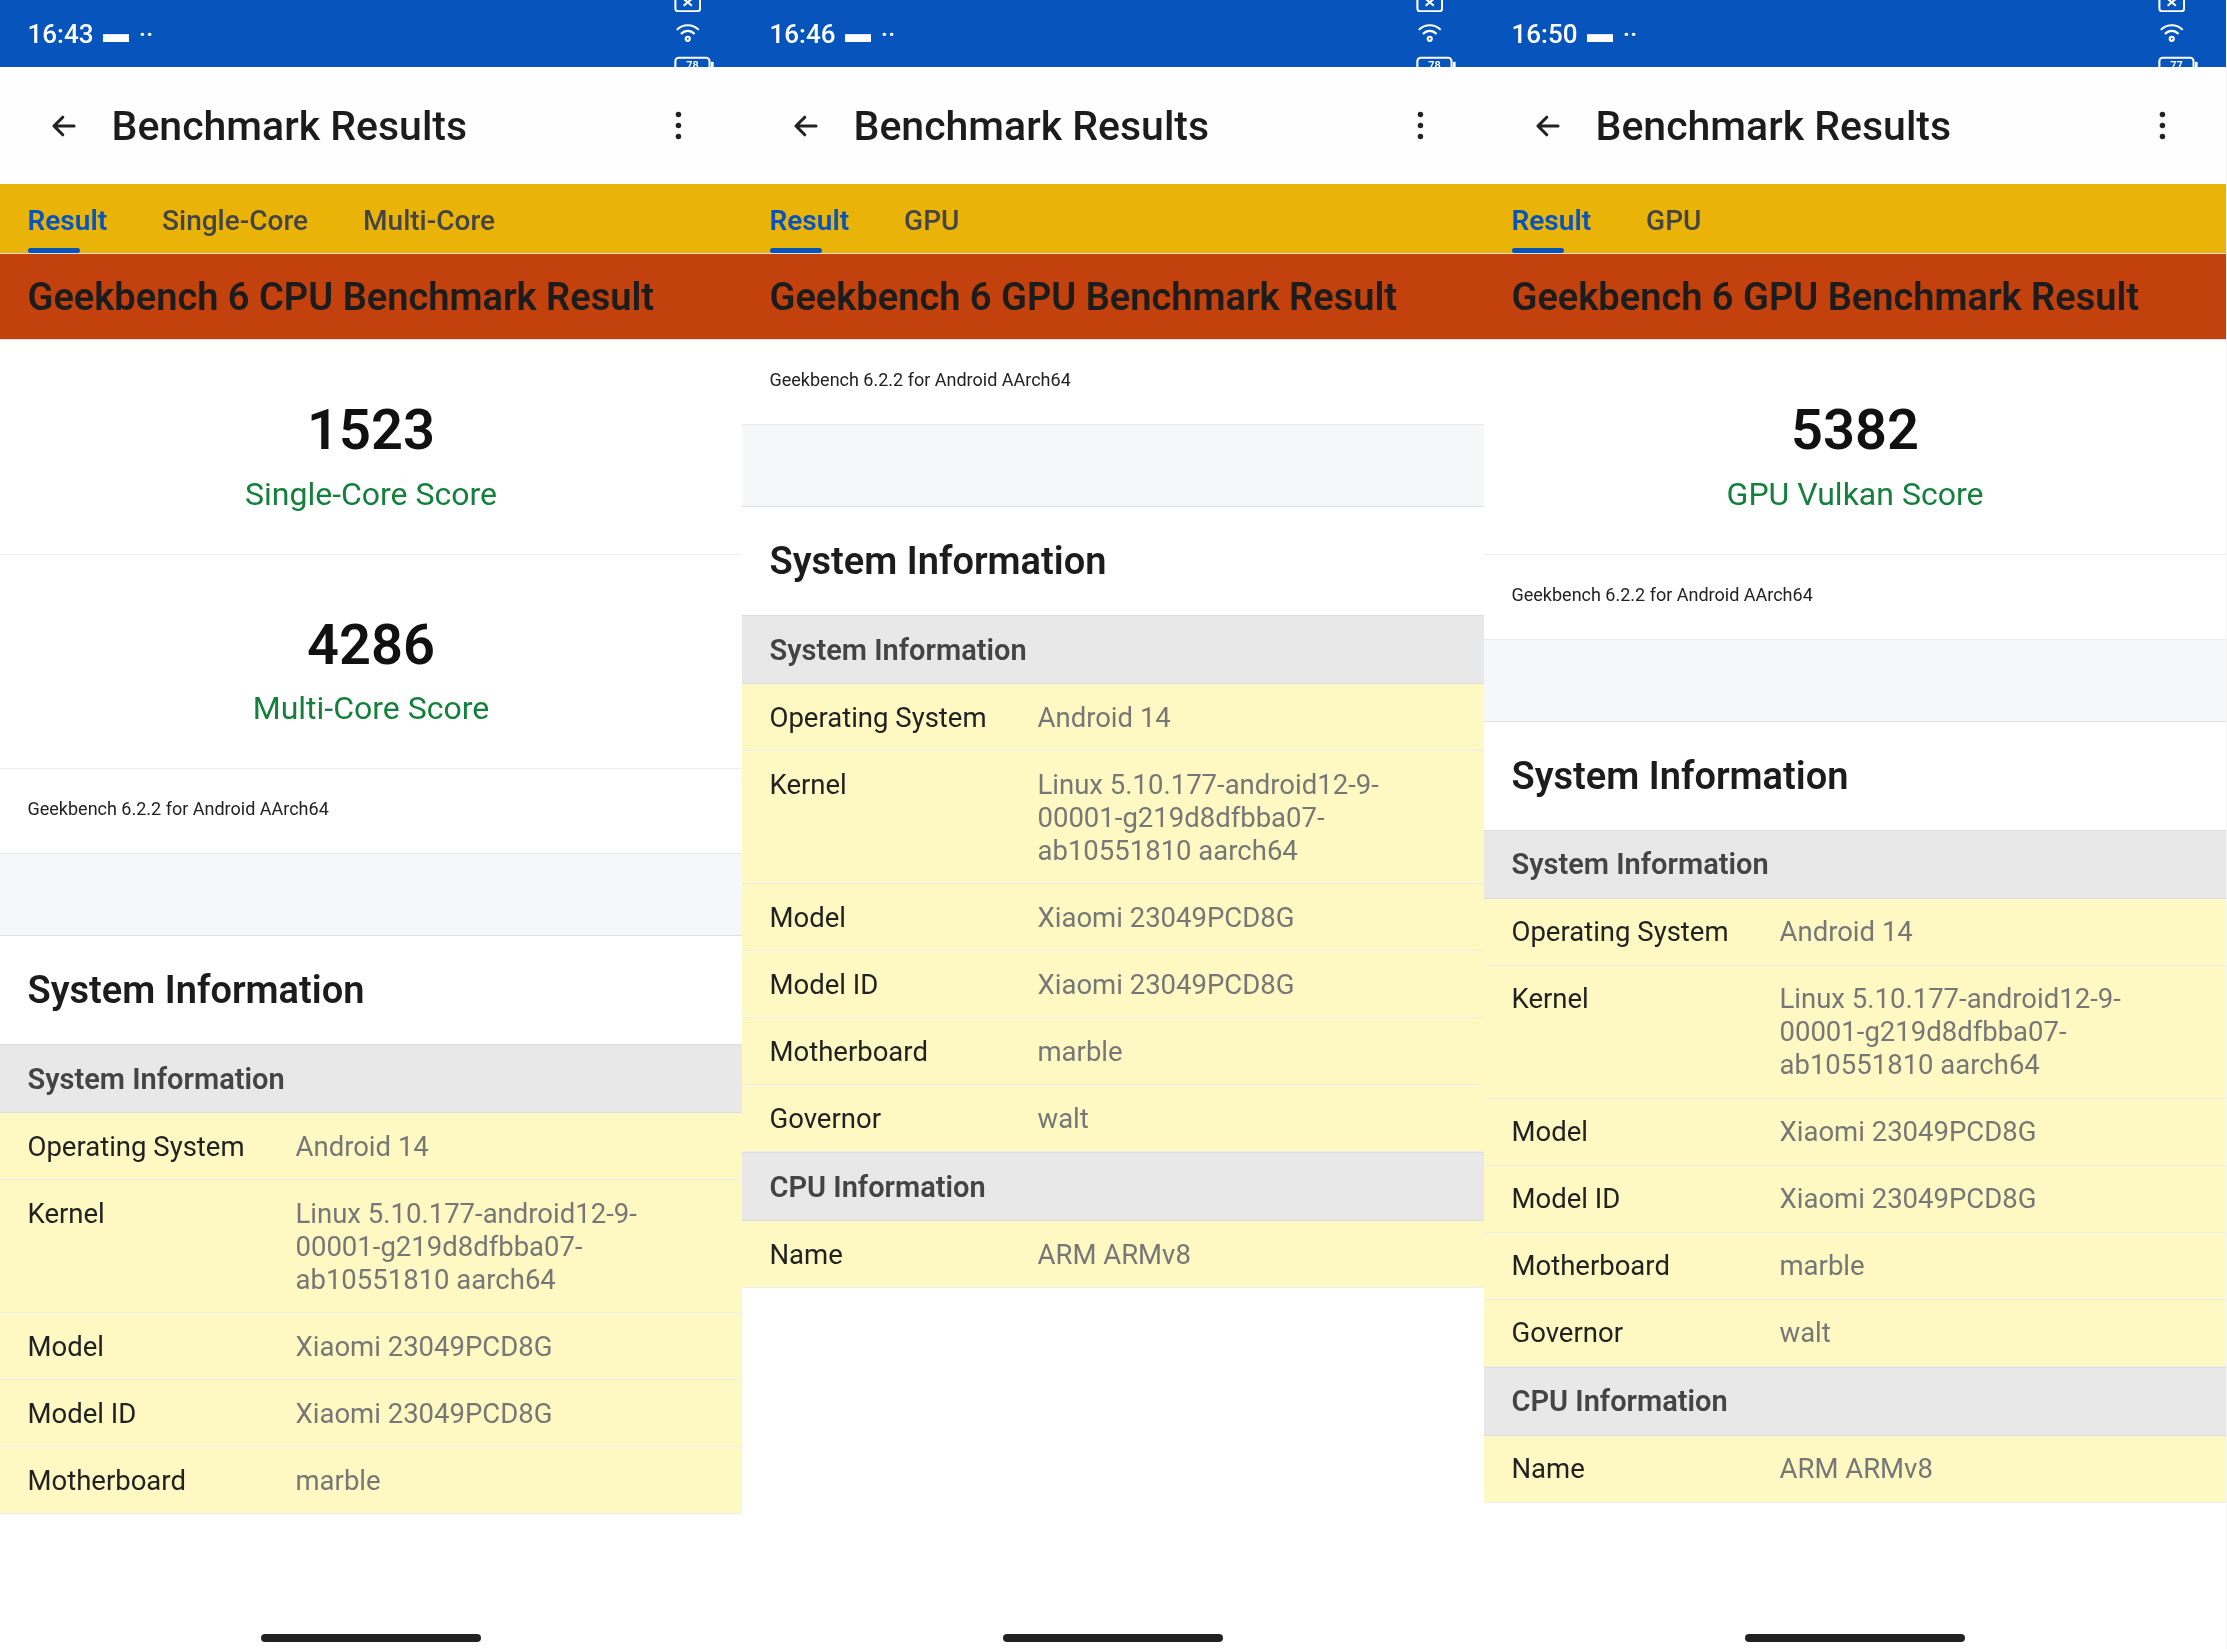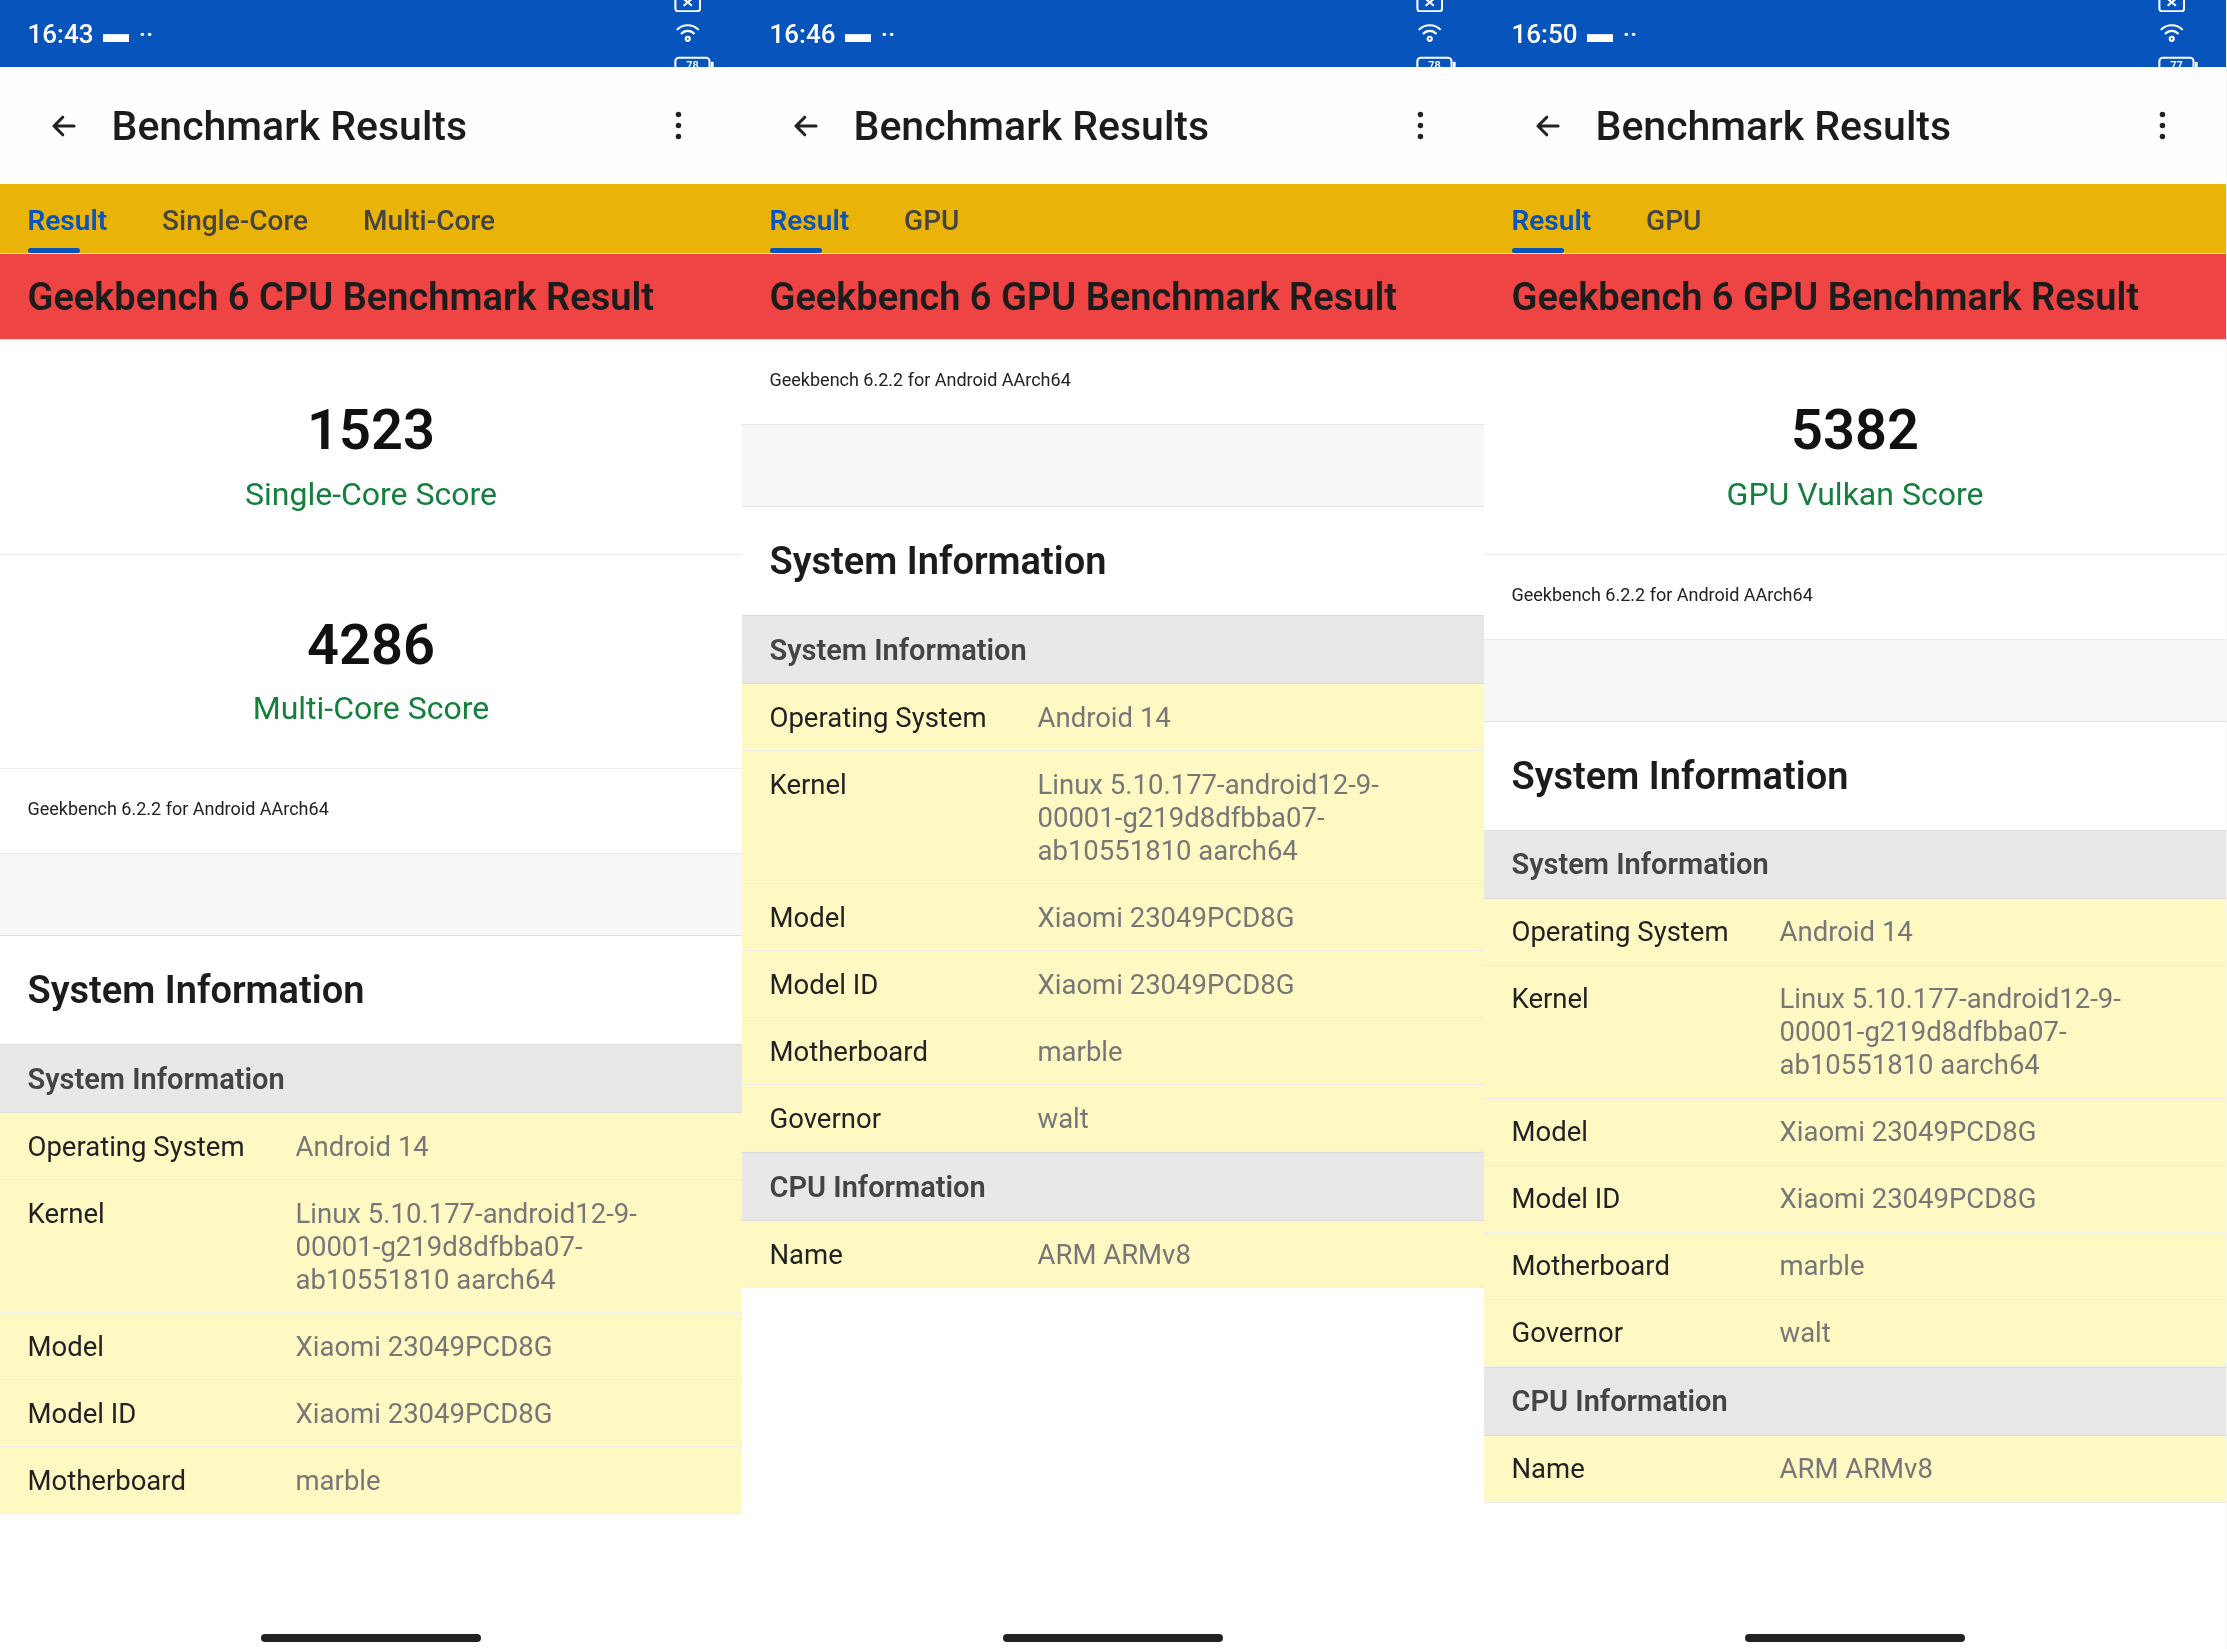--- a/index.html
+++ b/index.html
@@ -59,21 +59,21 @@
   .tab.active { color: #0754BD; font-weight: 600; }
   .tab.active::after {
     content: "";
     position: absolute;
     bottom: 0; left: 27.5px;
     width: 52px; height: 5.5px;
     background: #0754BD;
     border-radius: 2.7px;
   }
   .section-title {
-    background: #ef4444;
+    background: #c2410c;
     border-top: 0.7px solid #e0e0e0;
     border-bottom: 0.7px solid #e0e0e0;
     font-size: 38px;
     font-weight: 600;
     color: #1c1c1c;
     padding: 20.6px 27.5px;
   }
   .score-block {
     background: #ffffff;
     text-align: center;

